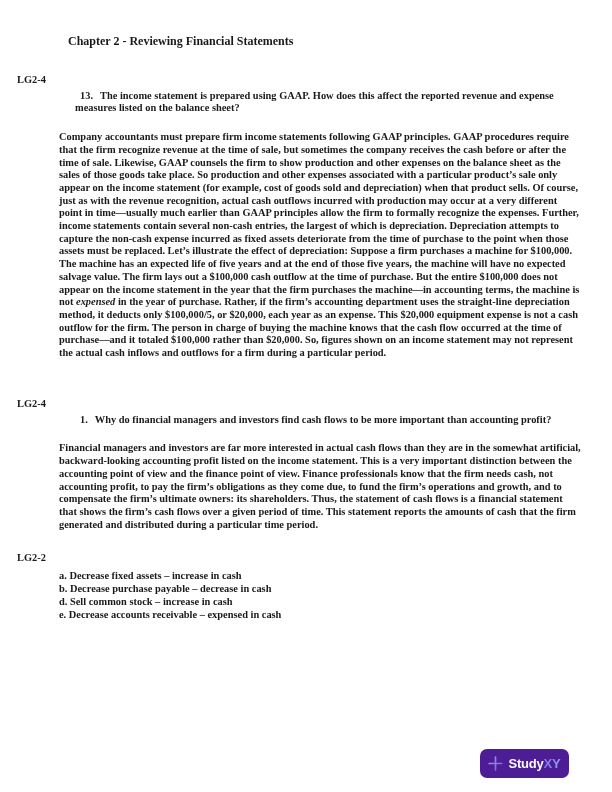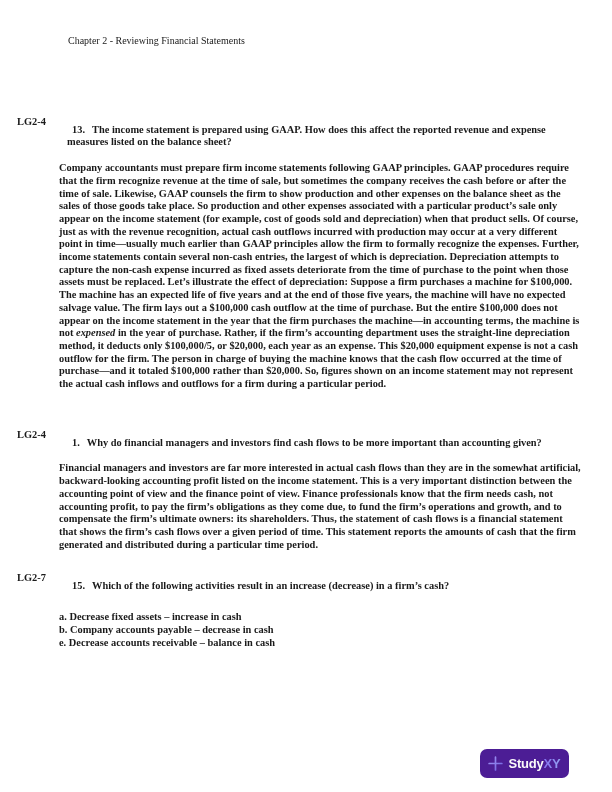--- a/index.html
+++ b/index.html
@@ -13,27 +13,28 @@
     line-height: 12.7px;
     color: #1a1a1a;
     overflow: hidden;
   }
   .page {
     padding: 35px 30px 0 17px;
     box-sizing: border-box;
   }
   .header {
     margin-left: 51px;
-    margin-bottom: 68px;
-    font-size: 10px;
+    margin-bottom: 26px;
+    font-size: 12px;
+    font-weight: bold;
   }
   .row { display: flex; font-weight: bold; }
   .tag { width: 42px; flex-shrink: 0; }
   .content { width: 527px; }
-  .question { margin: 8px; text-indent: 5px; }
+  .question { margin: 16px; text-indent: 5px; }
   .qnum { margin-right: 7px; }
   .answer { margin: 13px 0 0 0; }
   .answer em { font-style: italic; }
   .block-13 { margin-bottom: 38px; }
   .block-14 { margin-bottom: 21px; }
   .options { margin-top: 18px; }
   .option { margin: 0; }
   .logo {
     position: absolute;
     left: 480px;
@@ -79,35 +80,35 @@
         <p class="question"><span class="qnum">13.</span><span>The income statement is prepared using GAAP. How does this affect the reported revenue and expense measures listed on the balance sheet?</span></p>
         <p class="answer"><span>Company accountants must prepare firm income statements following GAAP principles. GAAP procedures require that the firm recognize revenue at the time of sale, but sometimes the company receives the cash before or after the time of sale. Likewise, GAAP counsels the firm to show production and other expenses on the balance sheet as the sales of those goods take place. So production and other expenses associated with a particular product’s sale only appear on the income statement (for example, cost of goods sold and depreciation) when that product sells. Of course, just as with the revenue recognition, actual cash outflows incurred with production may occur at a very different point in time—usually much earlier than GAAP principles allow the firm to formally recognize the expenses. Further, income statements contain several non-cash entries, the largest of which is depreciation. Depreciation attempts to capture the non-cash expense incurred as fixed assets deteriorate from the time of purchase to the point when those assets must be replaced. Let’s illustrate the effect of depreciation: Suppose a firm purchases a machine for $100,000. The machine has an expected life of five years and at the end of those five years, the machine will have no expected salvage value. The firm lays out a $100,000 cash outflow at the time of purchase. But the entire $100,000 does not appear on the income statement in the year that the firm purchases the machine—in accounting terms, the machine is not </span><em>expensed</em><span> in the year of purchase. Rather, if the firm’s accounting department uses the straight-line depreciation method, it deducts only $100,000/5, or $20,000, each year as an expense. This $20,000 equipment expense is not a cash outflow for the firm. The person in charge of buying the machine knows that the cash flow occurred at the time of purchase—and it totaled $100,000 rather than $20,000. So, figures shown on an income statement may not represent the actual cash inflows and outflows for a firm during a particular period.</span></p>
       </div>
     </div>
   </section>
 
   <section class="block-14">
     <div class="row">
       <div class="tag">LG2-4</div>
       <div class="content">
-        <p class="question"><span class="qnum">1.</span><span>Why do financial managers and investors find cash flows to be more important than accounting given?</span></p>
+        <p class="question"><span class="qnum">1.</span><span>Why do financial managers and investors find cash flows to be more important than accounting profit?</span></p>
         <p class="answer">Financial managers and investors are far more interested in actual cash flows than they are in the somewhat artificial, backward-looking accounting profit listed on the income statement. This is a very important distinction between the accounting point of view and the finance point of view. Finance professionals know that the firm needs cash, not accounting profit, to pay the firm’s obligations as they come due, to fund the firm’s operations and growth, and to compensate the firm’s ultimate owners: its shareholders. Thus, the statement of cash flows is a financial statement that shows the firm’s cash flows over a given period of time. This statement reports the amounts of cash that the firm generated and distributed during a particular time period.</p>
       </div>
     </div>
   </section>
 
   <section class="block-15">
     <div class="row">
-      <div class="tag">LG2-7</div>
+      <div class="tag">LG2-2</div>
       <div class="content">
-        <p class="question"><span class="qnum">15.</span><span>Which of the following activities result in an increase (decrease) in a firm’s cash?</span></p>
         <div class="options">
           <p class="option">a. Decrease fixed assets – increase in cash</p>
-          <p class="option">b. Company accounts payable – decrease in cash</p>
-          <p class="option">e. Decrease accounts receivable – balance in cash</p>
+          <p class="option">b. Decrease purchase payable – decrease in cash</p>
+          <p class="option">d. Sell common stock – increase in cash</p>
+          <p class="option">e. Decrease accounts receivable – expensed in cash</p>
         </div>
       </div>
     </div>
   </section>
 
 </div>
 
 <div class="logo">
   <svg width="15" height="15" viewBox="0 0 16 16" aria-hidden="true">
     <defs>

